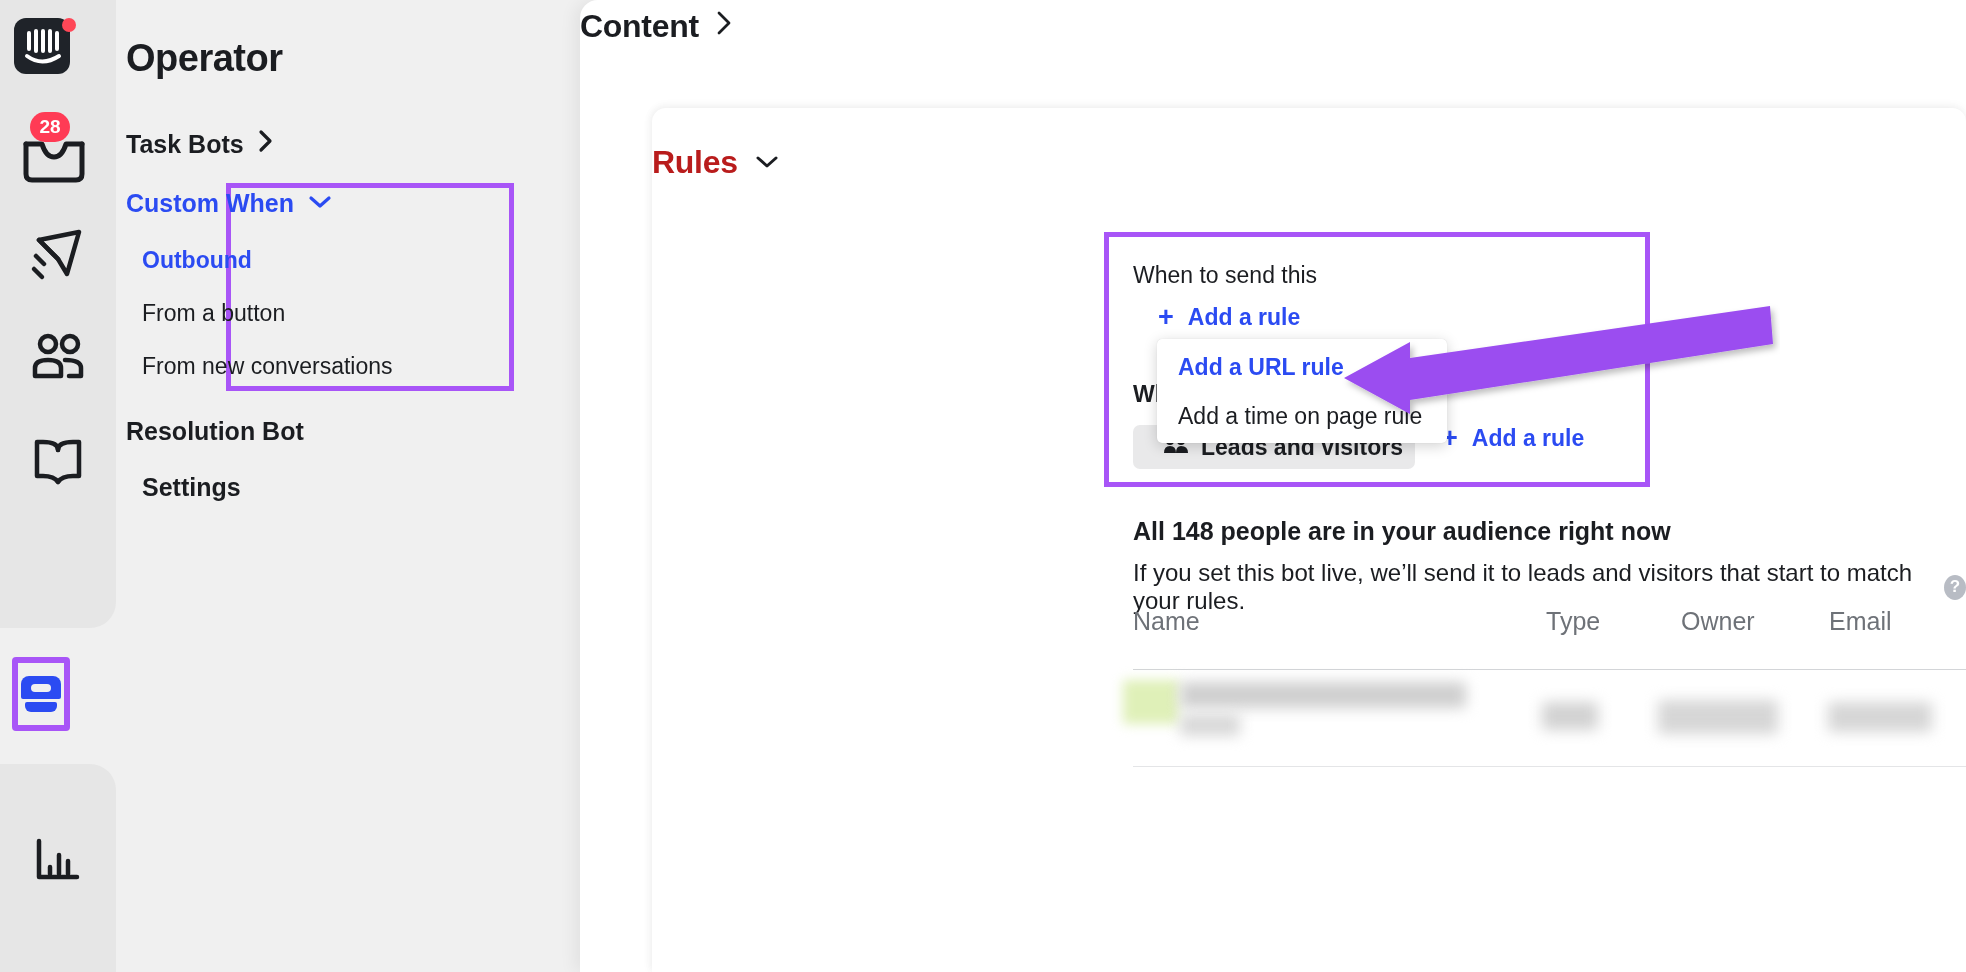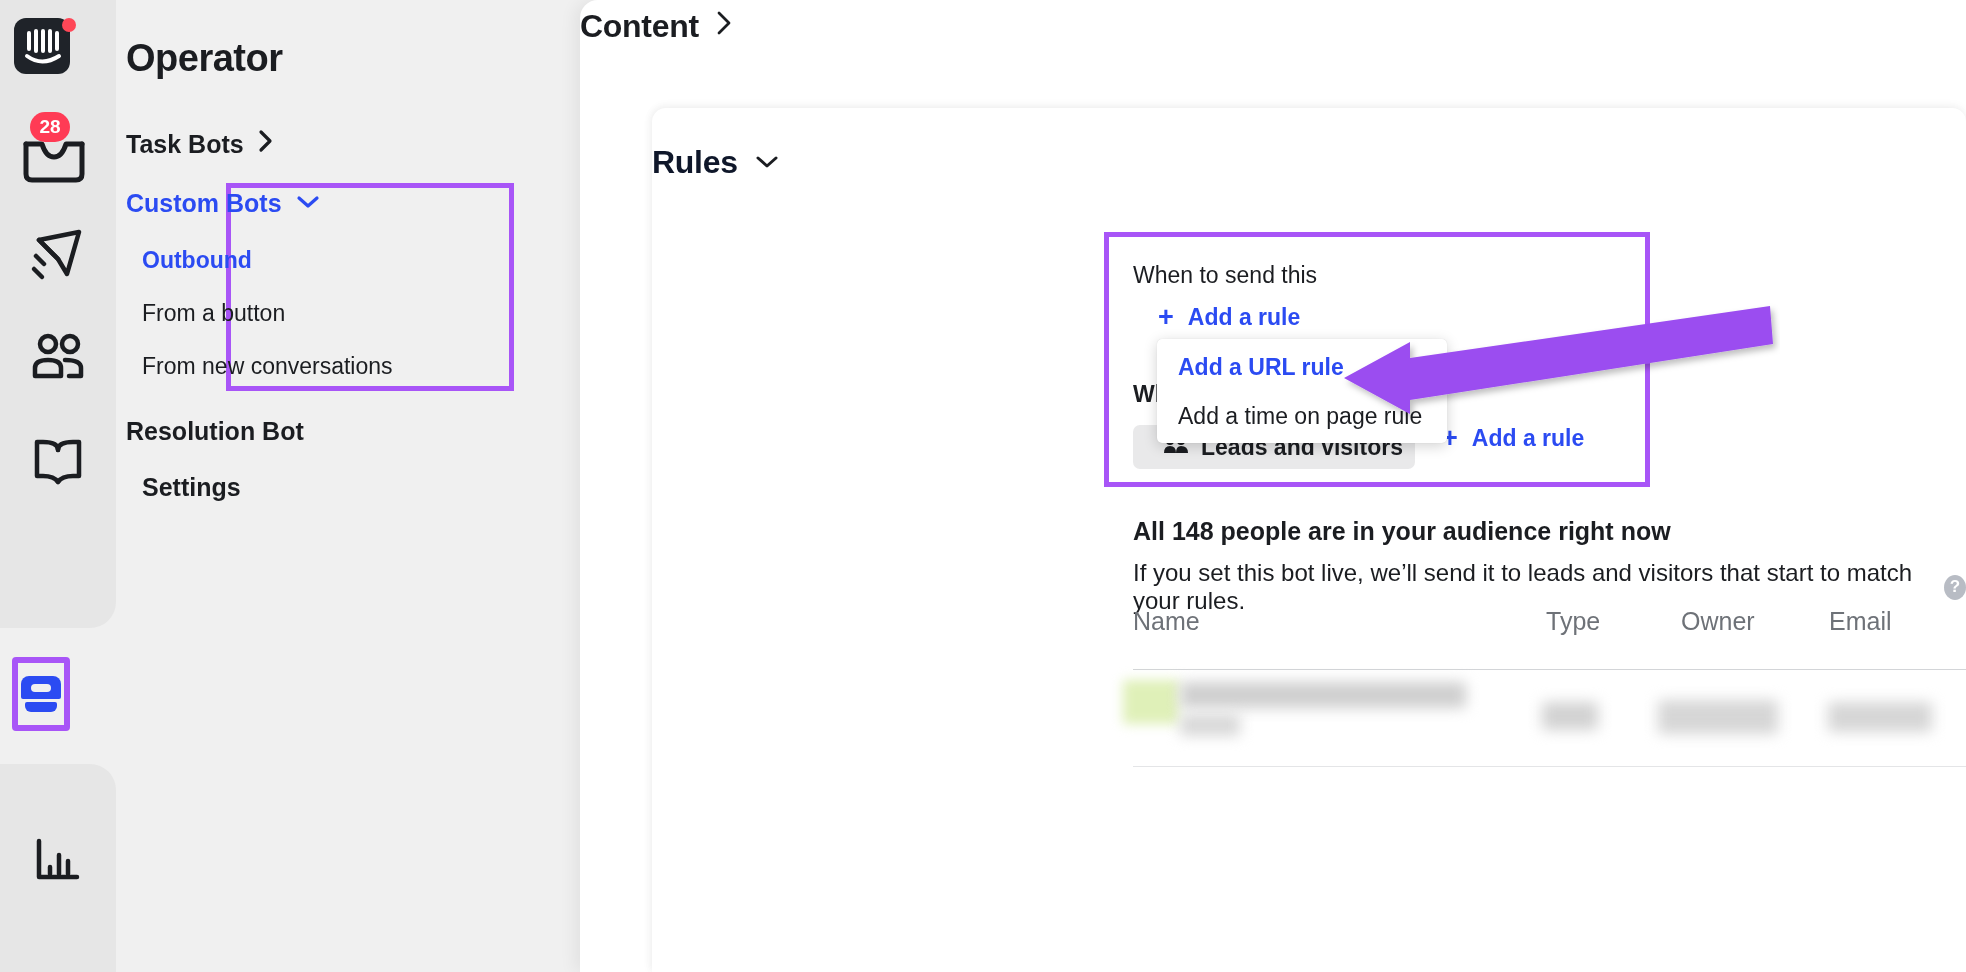--- a/index.html
+++ b/index.html
@@ -95,21 +95,21 @@
   .breadcrumb .crumb { font-size: 32px; font-weight: 700; color: #1b1d21; letter-spacing: -0.3px; }
   .breadcrumb .chev { font-size: 26px; font-weight: 600; color: #1b1d21; }
 
   
   .card {
     position: absolute; left: 72px; top: 108px; width: 1314px; height: 864px;
     background: #fff; border-top-left-radius: 14px; border-top-right-radius: 14px;
     box-shadow: 0 -2px 10px rgba(0,0,0,0.05), -2px 0 10px rgba(0,0,0,0.04);
   }
   .card-title { position: absolute; left: 0px; top: 36px; display: flex; align-items: center; gap: 16px; }
-  .card-title .lbl { font-size: 32px; font-weight: 700; color: #0f172a; letter-spacing: -0.3px; }
+  .card-title .lbl { font-size: 32px; font-weight: 700; color: #b91c1c; letter-spacing: -0.3px; }
   .card-title .chev { font-size: 22px; font-weight: 700; color: #1b1d21; }
 
   .rules-highlight {
     position: absolute; left: 524px; top: 232px; width: 546px; height: 255px;
     border: 5px solid #a855f7;
   }
 
   .lbl-when { position: absolute; left: 553px; top: 262px; font-size: 23px; font-weight: 400; color: #1b1d21; }
   .addrule1 { position: absolute; left: 578px; top: 304px; display: flex; align-items: center; gap: 14px; }
   .addrule2 { position: absolute; left: 862px; top: 425px; display: flex; align-items: center; gap: 14px; }
@@ -248,21 +248,21 @@
       <span class="chev">
         <svg width="16" height="24" viewBox="0 0 16 24">
             <path d="M3 3 L12 12 L3 21" fill="none" stroke="#1b1d21" stroke-width="3.2" stroke-linecap="round" stroke-linejoin="round"></path>
           </svg>
       </span>
     </div>
 
     <div class="nav-highlight"></div>
 
     <div class="nav-custom">
-      <span class="lbl">Custom Bots</span>
+      <span class="lbl">Custom When</span>
       <span class="chev">
         <svg width="24" height="16" viewBox="0 0 24 16">
             <path d="M3 4 L12 12 L21 4" fill="none" stroke="#2b4bf2" stroke-width="3.2" stroke-linecap="round" stroke-linejoin="round"></path>
           </svg>
       </span>
     </div>
 
     <div class="nav-sub s1">Outbound</div>
     <div class="nav-sub s2">From a button</div>
     <div class="nav-sub s3">From new conversations</div>

